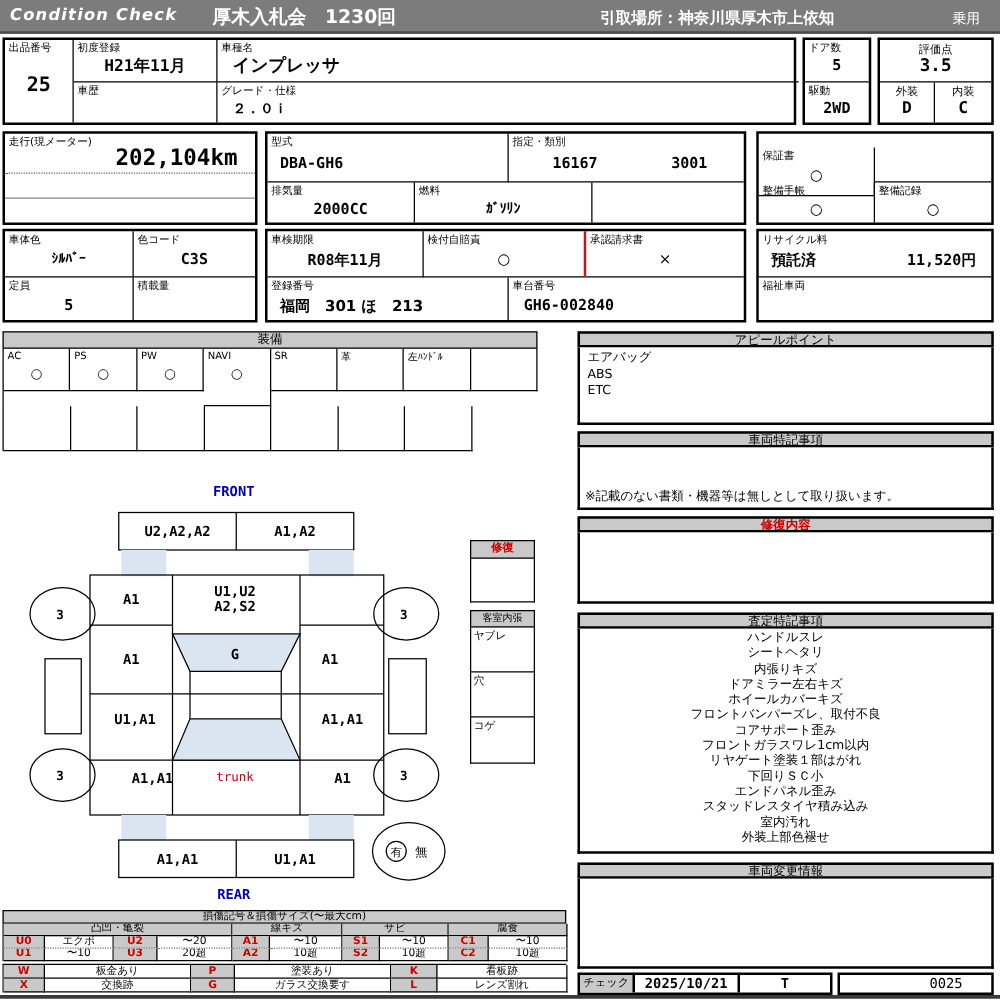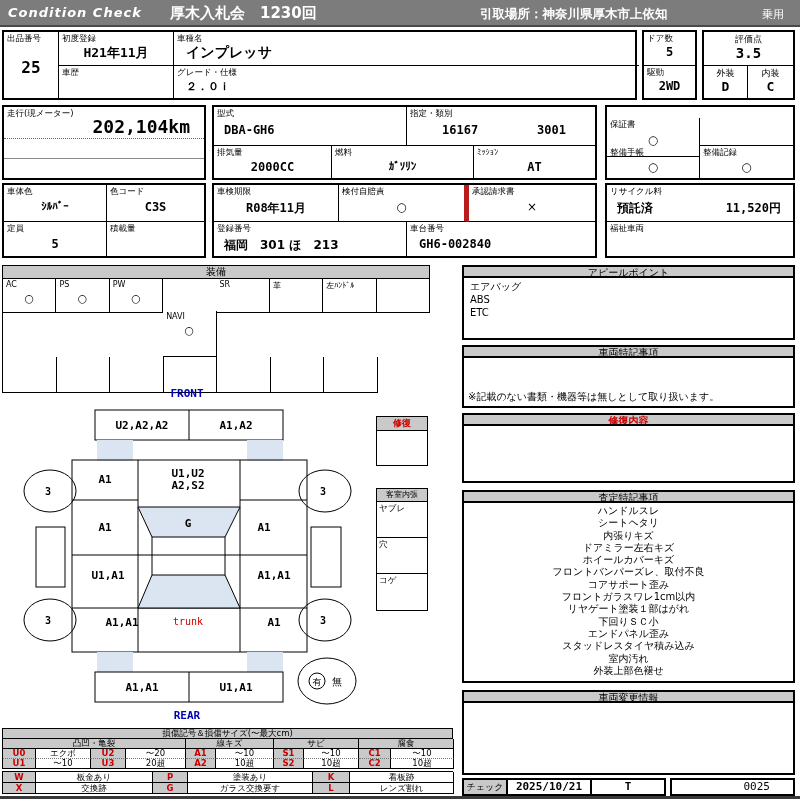--- a/index.html
+++ b/index.html
@@ -102,24 +102,20 @@
       <div class="abs mono" style="left:130px;top:16px;font-size:12px;font-weight:bold;">3001</div>
     </div>
     <div class="cell" style="left:0;top:39px;width:118px;height:32px;border-right:1px solid #000;">
       <span class="lb">排気量</span>
       <div class="vl mono" style="top:14px;font-size:12px;">2000CC</div>
     </div>
     <div class="cell" style="left:118px;top:39px;width:142px;height:32px;border-right:1px solid #000;">
       <span class="lb">燃料</span>
       <div class="vl" style="top:14px;font-size:11px;">ｶﾞｿﾘﾝ</div>
     </div>
-    <div class="cell" style="left:260px;top:39px;width:121px;height:32px;">
-      <span class="lb">ﾐｯｼｮﾝ</span>
-      <div class="vl mono" style="top:14px;font-size:12px;">AT</div>
-    </div>
   </div>
 
   <div class="abs b2" style="left:605px;top:105px;width:190px;height:75px;">
     <div class="cell" style="left:0;top:11px;width:93px;height:39px;border-right:1px solid #000;border-bottom:1px solid #000;">
       <span class="lb">保証書</span>
       <div class="vl" style="top:15px;font-size:12px;">○</div>
     </div>
     <div class="cell" style="left:93px;top:0;width:93px;height:39px;border-bottom:1px solid #000;"></div>
     <div class="cell" style="left:0;top:39px;width:93px;height:32px;border-right:1px solid #000;">
       <span class="lb">整備手帳</span>
@@ -147,21 +143,21 @@
     <div class="cell" style="left:103px;top:37px;width:97px;height:34px;">
       <span class="lb">積載量</span>
     </div>
   </div>
 
   <div class="abs b2" style="left:212px;top:183px;width:385px;height:75px;">
     <div class="cell" style="left:0;top:0;width:125px;height:37px;border-right:1px solid #000;border-bottom:1px solid #000;">
       <span class="lb">車検期限</span>
       <div class="vl mono" style="top:15px;font-size:12px;">R08年11月</div>
     </div>
-    <div class="cell" style="left:125px;top:0;width:130px;height:37px;border-right:5px solid #b91c1c;border-bottom:1px solid #000;">
+    <div class="cell" style="left:125px;top:0;width:130px;height:37px;border-right:2px solid #b91c1c;border-bottom:1px solid #000;">
       <span class="lb">検付自賠責</span>
       <div class="vl" style="top:15px;font-size:12px;font-weight:normal;">○</div>
     </div>
     <div class="cell" style="left:255px;top:0;width:126px;height:37px;border-bottom:1px solid #000;">
       <span class="lb">承認請求書</span>
       <div class="vl" style="top:15px;font-size:12px;font-weight:normal;">×</div>
     </div>
     <div class="cell" style="left:0;top:37px;width:193px;height:34px;border-right:1px solid #000;">
       <span class="lb">登録番号</span>
       <div class="abs" style="left:10px;top:15px;font-size:12px;font-weight:bold;white-space:nowrap;">福岡　301 ほ　213</div>
@@ -191,21 +187,21 @@
           <div class="vl" style="top:13px;font-size:11px;font-weight:normal;">○</div>
         </div>
       <div class="eqcell" style="width:53.5px;height:34px;">
           <span class="lb" style="font-size:8px;">PS</span>
           <div class="vl" style="top:13px;font-size:11px;font-weight:normal;">○</div>
         </div>
       <div class="eqcell" style="width:53.5px;height:34px;">
           <span class="lb" style="font-size:8px;">PW</span>
           <div class="vl" style="top:13px;font-size:11px;font-weight:normal;">○</div>
         </div>
-      <div class="eqcell" style="width:53.5px;height:46px;margin-top:32px;">
+      <div class="eqcell" style="width:53.5px;height:46px;">
           <span class="lb" style="font-size:8px;">NAVI</span>
           <div class="vl" style="top:13px;font-size:11px;font-weight:normal;">○</div>
         </div>
       <div class="eqcell" style="width:53.5px;height:34px;">
           <span class="lb" style="font-size:8px;">SR</span>
         </div>
       <div class="eqcell" style="width:53.5px;height:34px;">
           <span class="lb" style="font-size:8px;">革</span>
         </div>
       <div class="eqcell" style="width:53.5px;height:34px;">
@@ -326,21 +322,21 @@
     <text x="236" y="691" text-anchor="middle" font-size="11" font-weight="bold">U1,A1</text>
 
     <text x="187" y="719" text-anchor="middle" font-size="11" font-weight="bold" fill="#0000bb">REAR</text>
 
     <ellipse cx="327" cy="681" rx="29" ry="23" fill="#fff" stroke="#000"></ellipse>
     <circle cx="317" cy="681" r="8" fill="none" stroke="#000"></circle>
     <text x="317" y="685" text-anchor="middle" font-size="9">有</text>
     <text x="337" y="685" text-anchor="middle" font-size="10">無</text>
   </svg>
 
-  <div class="abs" style="left:376px;top:416px;width:52px;">
+  <div class="abs" style="left:376px;top:432px;width:52px;">
     <div class="hdrbar" style="height:15px;border-width:1px;line-height:13px;color:#cc0000;font-weight:bold;font-size:9px;">修復</div>
     <div style="height:35px;border:1px solid #000;border-top:none;"></div>
   </div>
 
   <div class="abs" style="left:376px;top:488px;width:52px;">
     <div class="hdrbar" style="height:14px;border-width:1px;line-height:12px;font-size:8px;">客室内張</div>
     <div style="height:36px;border:1px solid #000;border-top:none;font-size:8.5px;padding:1px 2px;">ヤブレ</div>
     <div style="height:36px;border:1px solid #000;border-top:none;font-size:8.5px;padding:1px 2px;">穴</div>
     <div style="height:37px;border:1px solid #000;border-top:none;font-size:8.5px;padding:1px 2px;">コゲ</div>
   </div>

